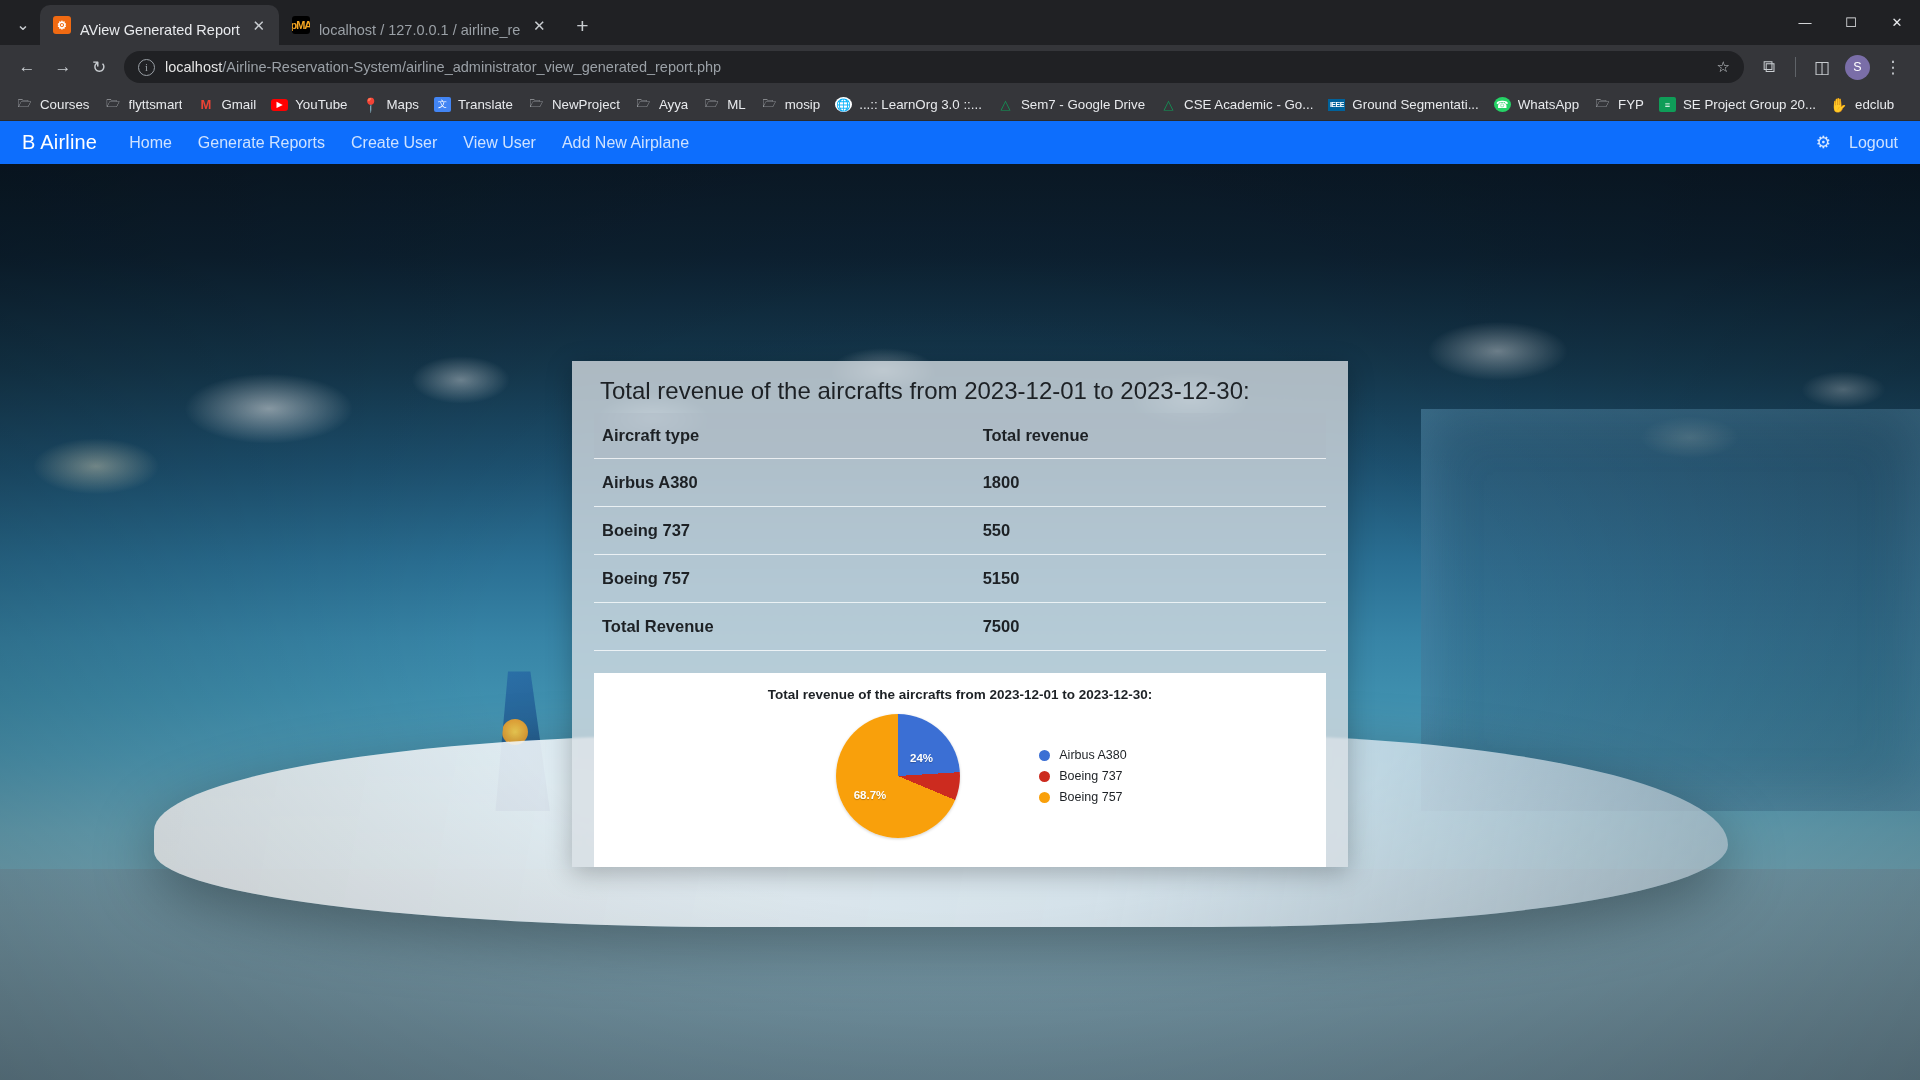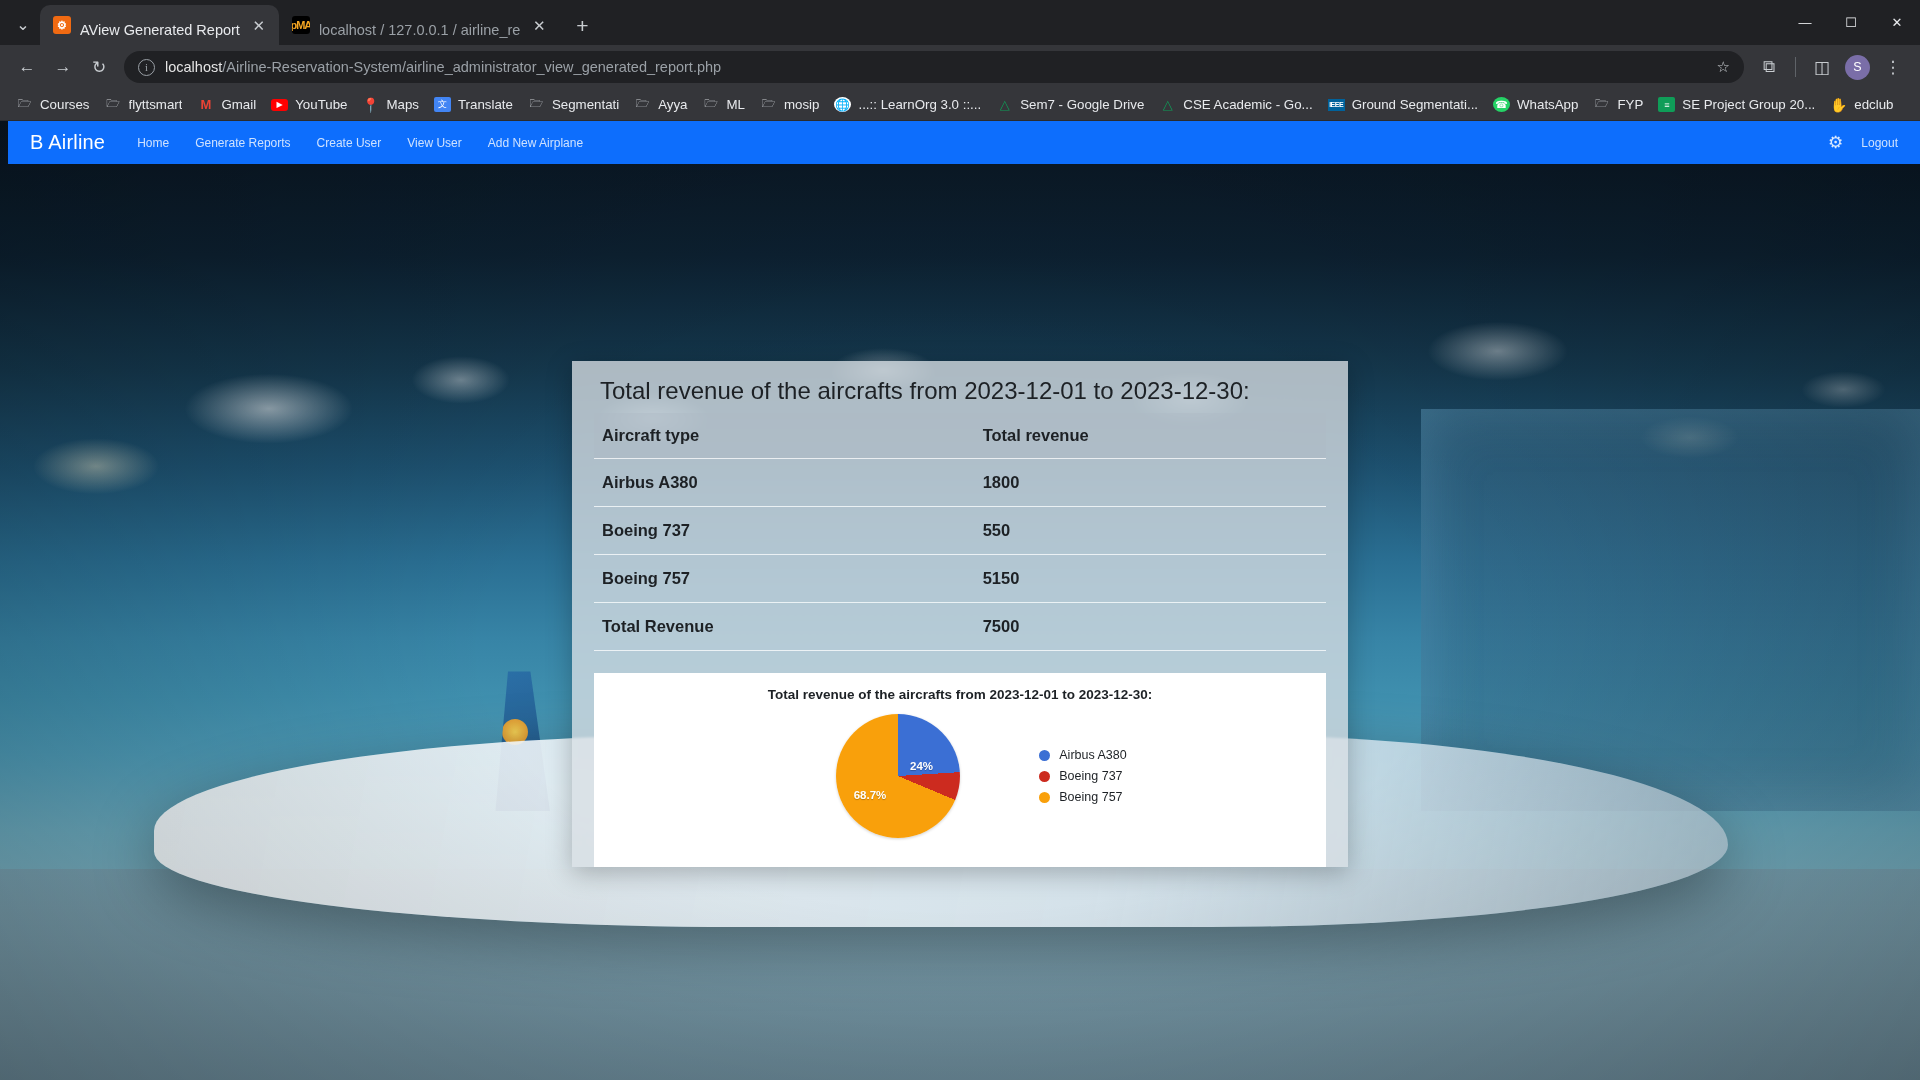--- a/index.html
+++ b/index.html
@@ -108,21 +108,21 @@
   .ico-drive  { color:#0f9d58; font-size:13px; }
   .ico-ieee   { background:#00629b; color:#fff; font-size:7px; font-weight:bold;
                 width:17px; height:12px; letter-spacing:-0.5px; }
   .ico-wa     { background:#25d366; color:#fff; border-radius:50%; font-size:10px;
                 width:15px; height:15px; }
   .ico-ss     { background:#0f9d58; color:#fff; font-size:9px; width:14px;
                 height:15px; border-radius:2px; }
   .ico-edclub { color:#f5a623; font-size:14px; }
 
   
-  .viewport { flex:1 1 auto; position:relative; overflow:hidden; background:#f0abfc;padding-left:8px; }
+  .viewport { flex:1 1 auto; position:relative; overflow:hidden; background:#f0abfc; }
 
   
   .bg {
     position:absolute; inset:0;
     background:
       radial-gradient(ellipse 120px 50px at 14% 30%, rgba(255,255,255,.55), transparent 70%),
       radial-gradient(ellipse 90px 40px at 5% 36%, rgba(255,245,210,.45), transparent 70%),
       radial-gradient(ellipse 70px 34px at 24% 27%, rgba(255,255,255,.40), transparent 70%),
       radial-gradient(ellipse 80px 36px at 34% 31%, rgba(220,240,255,.38), transparent 70%),
       radial-gradient(ellipse 75px 32px at 46% 26%, rgba(255,255,255,.34), transparent 70%),
@@ -166,21 +166,21 @@
     position:absolute; inset:0;
     background:radial-gradient(ellipse at 50% 55%, transparent 35%, rgba(0,0,0,.28) 100%);
   }
 
   
   .site-nav {
     position:relative; z-index:3; height:43px; background:#0d6efd;
     display:flex; align-items:center; padding:0 22px; gap:26px; color:#fff;
   }
   .brand { font-size:20px; color:#fff; letter-spacing:.2px; margin-right:6px; }
-  .nav-link { font-size:12px; color:rgba(255,255,255,.80); white-space:nowrap; }
+  .nav-link { font-size:16px; color:rgba(255,255,255,.80); white-space:nowrap; }
   .nav-right { margin-left:auto; display:flex; align-items:center; gap:18px; }
   .gear { font-size:17px; color:rgba(255,255,255,.85); }
 
   
   .card {
     position:absolute; z-index:2; left:50%; transform:translateX(-50%);
     top:240px; width:776px; background:rgba(216,223,228,.78);
     padding:16px 22px 0; box-shadow:0 6px 24px rgba(0,0,0,.25);
     backdrop-filter:blur(1px);
   }
@@ -299,21 +299,21 @@
     <div class="bm">
         <span class="bmi ico-maps">📍</span>
         <span class="lbl">Maps</span>
       </div>
     <div class="bm">
         <span class="bmi ico-trans">文</span>
         <span class="lbl">Translate</span>
       </div>
     <div class="bm">
         <span class="bmi ico-folder">🗁</span>
-        <span class="lbl">Segmentati</span>
+        <span class="lbl">NewProject</span>
       </div>
     <div class="bm">
         <span class="bmi ico-folder">🗁</span>
         <span class="lbl">Ayya</span>
       </div>
     <div class="bm">
         <span class="bmi ico-folder">🗁</span>
         <span class="lbl">ML</span>
       </div>
     <div class="bm">
@@ -404,21 +404,21 @@
             <td>7500</td>
           </tr>
         </tbody>
       </table>
 
       <div class="chart-panel">
         <div class="chart-title">Total revenue of the aircrafts from 2023-12-01 to 2023-12-30:</div>
         <div class="chart-body">
           <div class="pie-wrap">
             <div class="pie" id="pie" style="background: conic-gradient(rgb(59, 111, 212) 0deg, rgb(59, 111, 212) 86.4deg, rgb(204, 43, 31) 86.4deg, rgb(204, 43, 31) 112.8deg, rgb(249, 160, 11) 112.8deg, rgb(249, 160, 11) 360deg);">
-              <span class="pie-lbl" id="lbl0" style="left: 85.2746px; top: 52px; transform: translate(-50%, -50%);">24%</span>
+              <span class="pie-lbl" id="lbl0" style="left: 85.2746px; top: 44px; transform: translate(-50%, -50%);">24%</span>
               <span class="pie-lbl" id="lbl2" style="left: 33.6807px; top: 80.8153px; transform: translate(-50%, -50%);">68.7%</span>
             </div>
           </div>
           <div class="legend">
             <div class="lg-row">
               <span class="lg-dot" id="d0" style="background: rgb(59, 111, 212);"></span>
               <span class="lg-txt">Airbus A380</span>
             </div>
             <div class="lg-row">
               <span class="lg-dot" id="d1" style="background: rgb(204, 43, 31);"></span>

